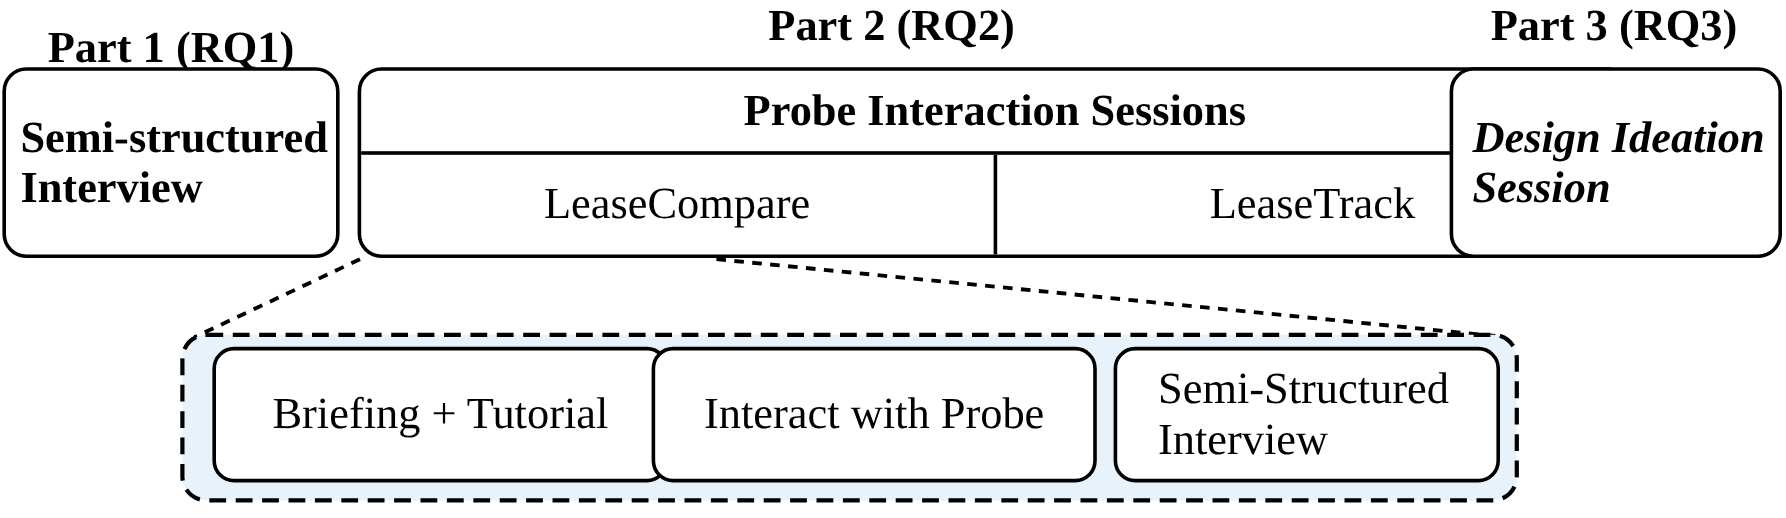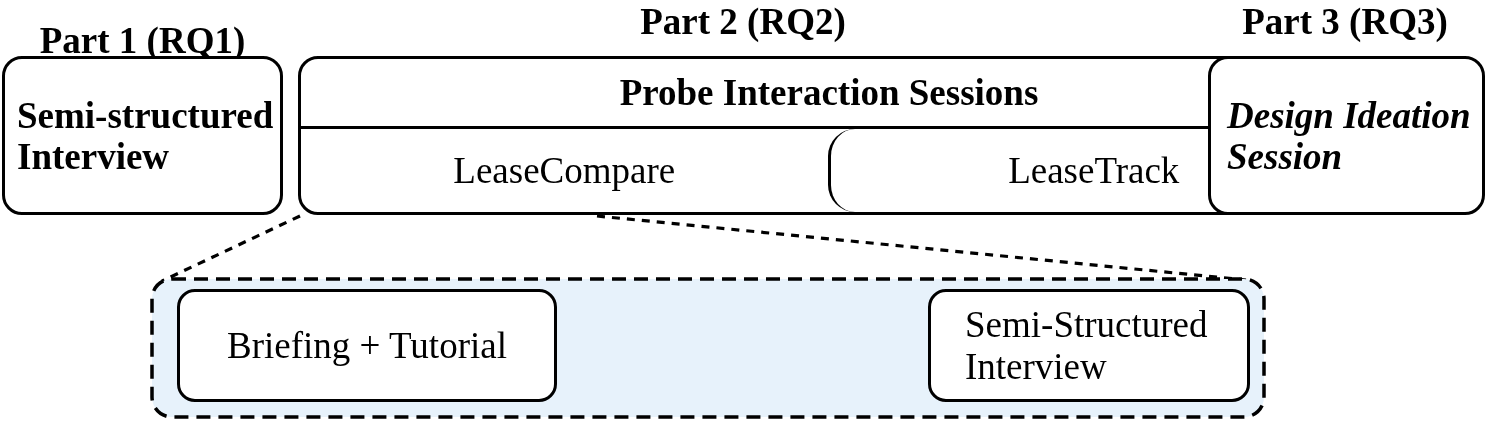--- a/index.html
+++ b/index.html
@@ -68,21 +68,20 @@
   .sessions-row {
     flex: 1;
     display: flex;
   }
   .session-cell {
     flex: 1;
     display: flex;
     align-items: center;
     justify-content: center;
     font-size: 37px;
-    border-radius: 27px;
   }
   .session-cell + .session-cell {
     border-left: 3px solid #000000;
   }
 
   .overlay {
     position: absolute;
     left: 0;
     top: 0;
     z-index: 1;
@@ -145,17 +144,20 @@
     </div>
   </div>
 
   <div class="big-box label-box box-part3">
     <span>Design Ideation Session</span>
   </div>
 
   <div class="step-box step-1">
     <span>Briefing + Tutorial</span>
   </div>
+  <div class="step-box step-2">
+    <span>Interact with Probe</span>
+  </div>
   <div class="step-box step-3">
     <span>Semi-Structured Interview</span>
   </div>
 
 </div>
 
 </body></html>

